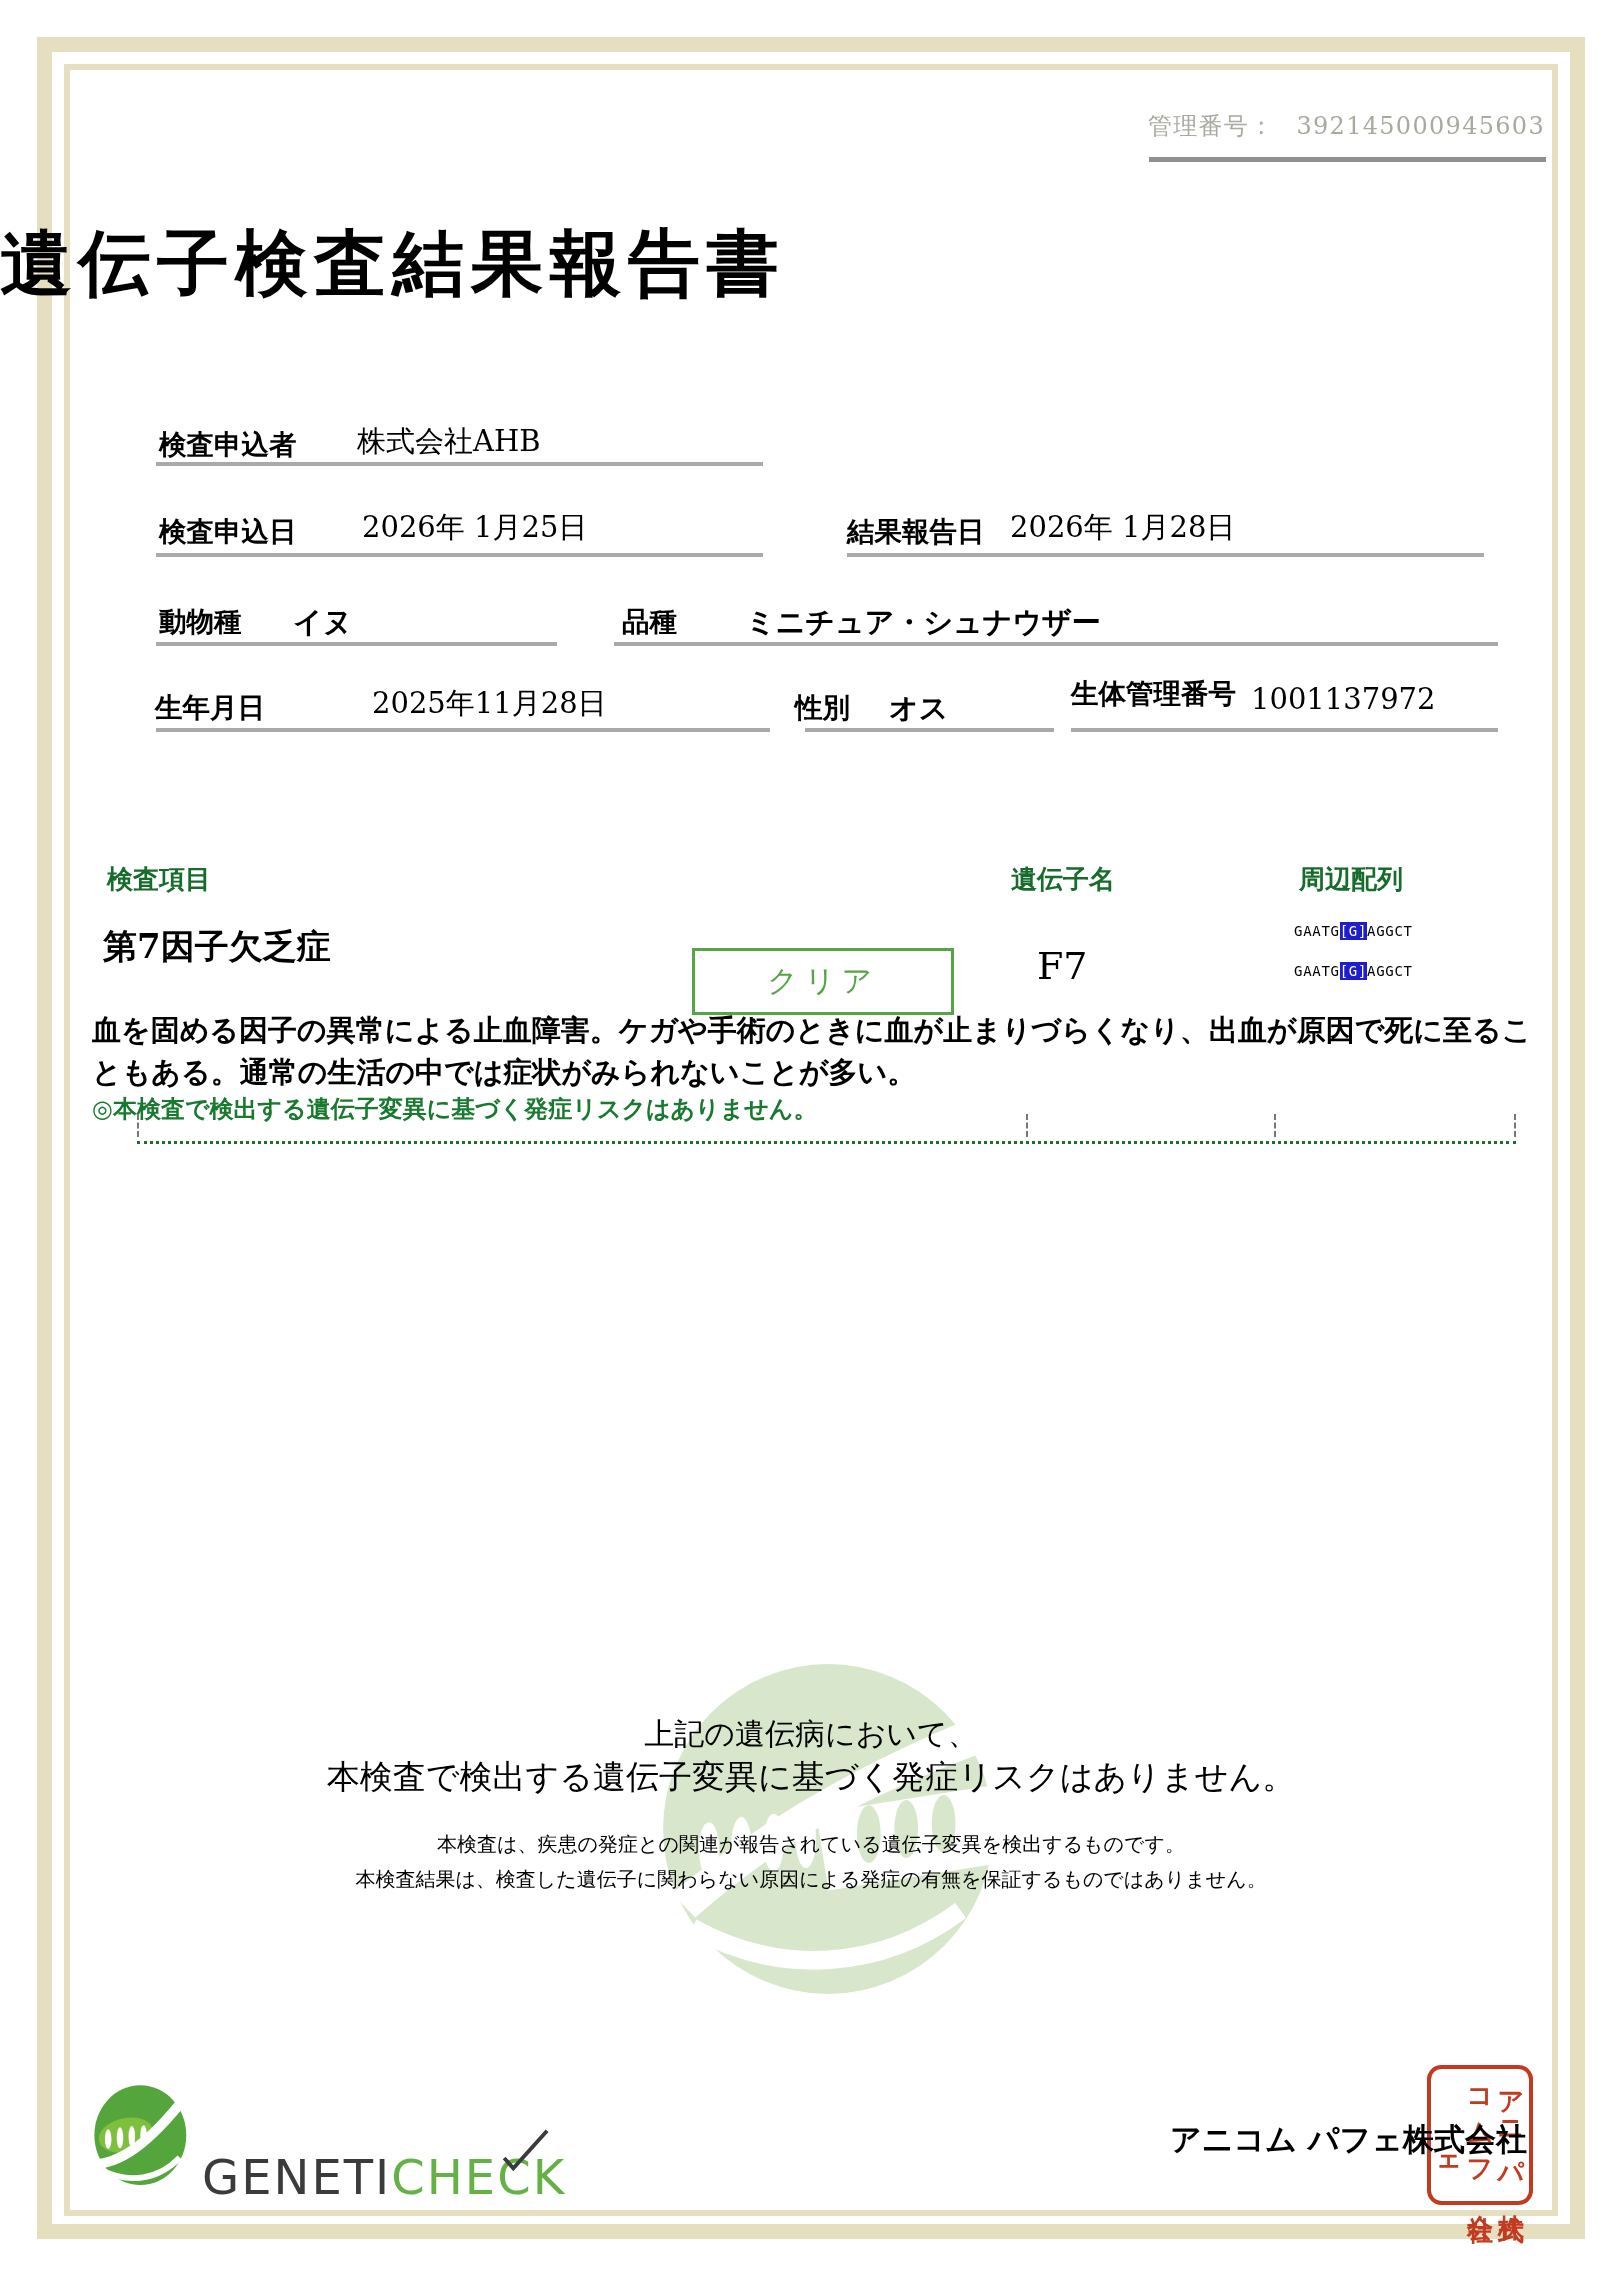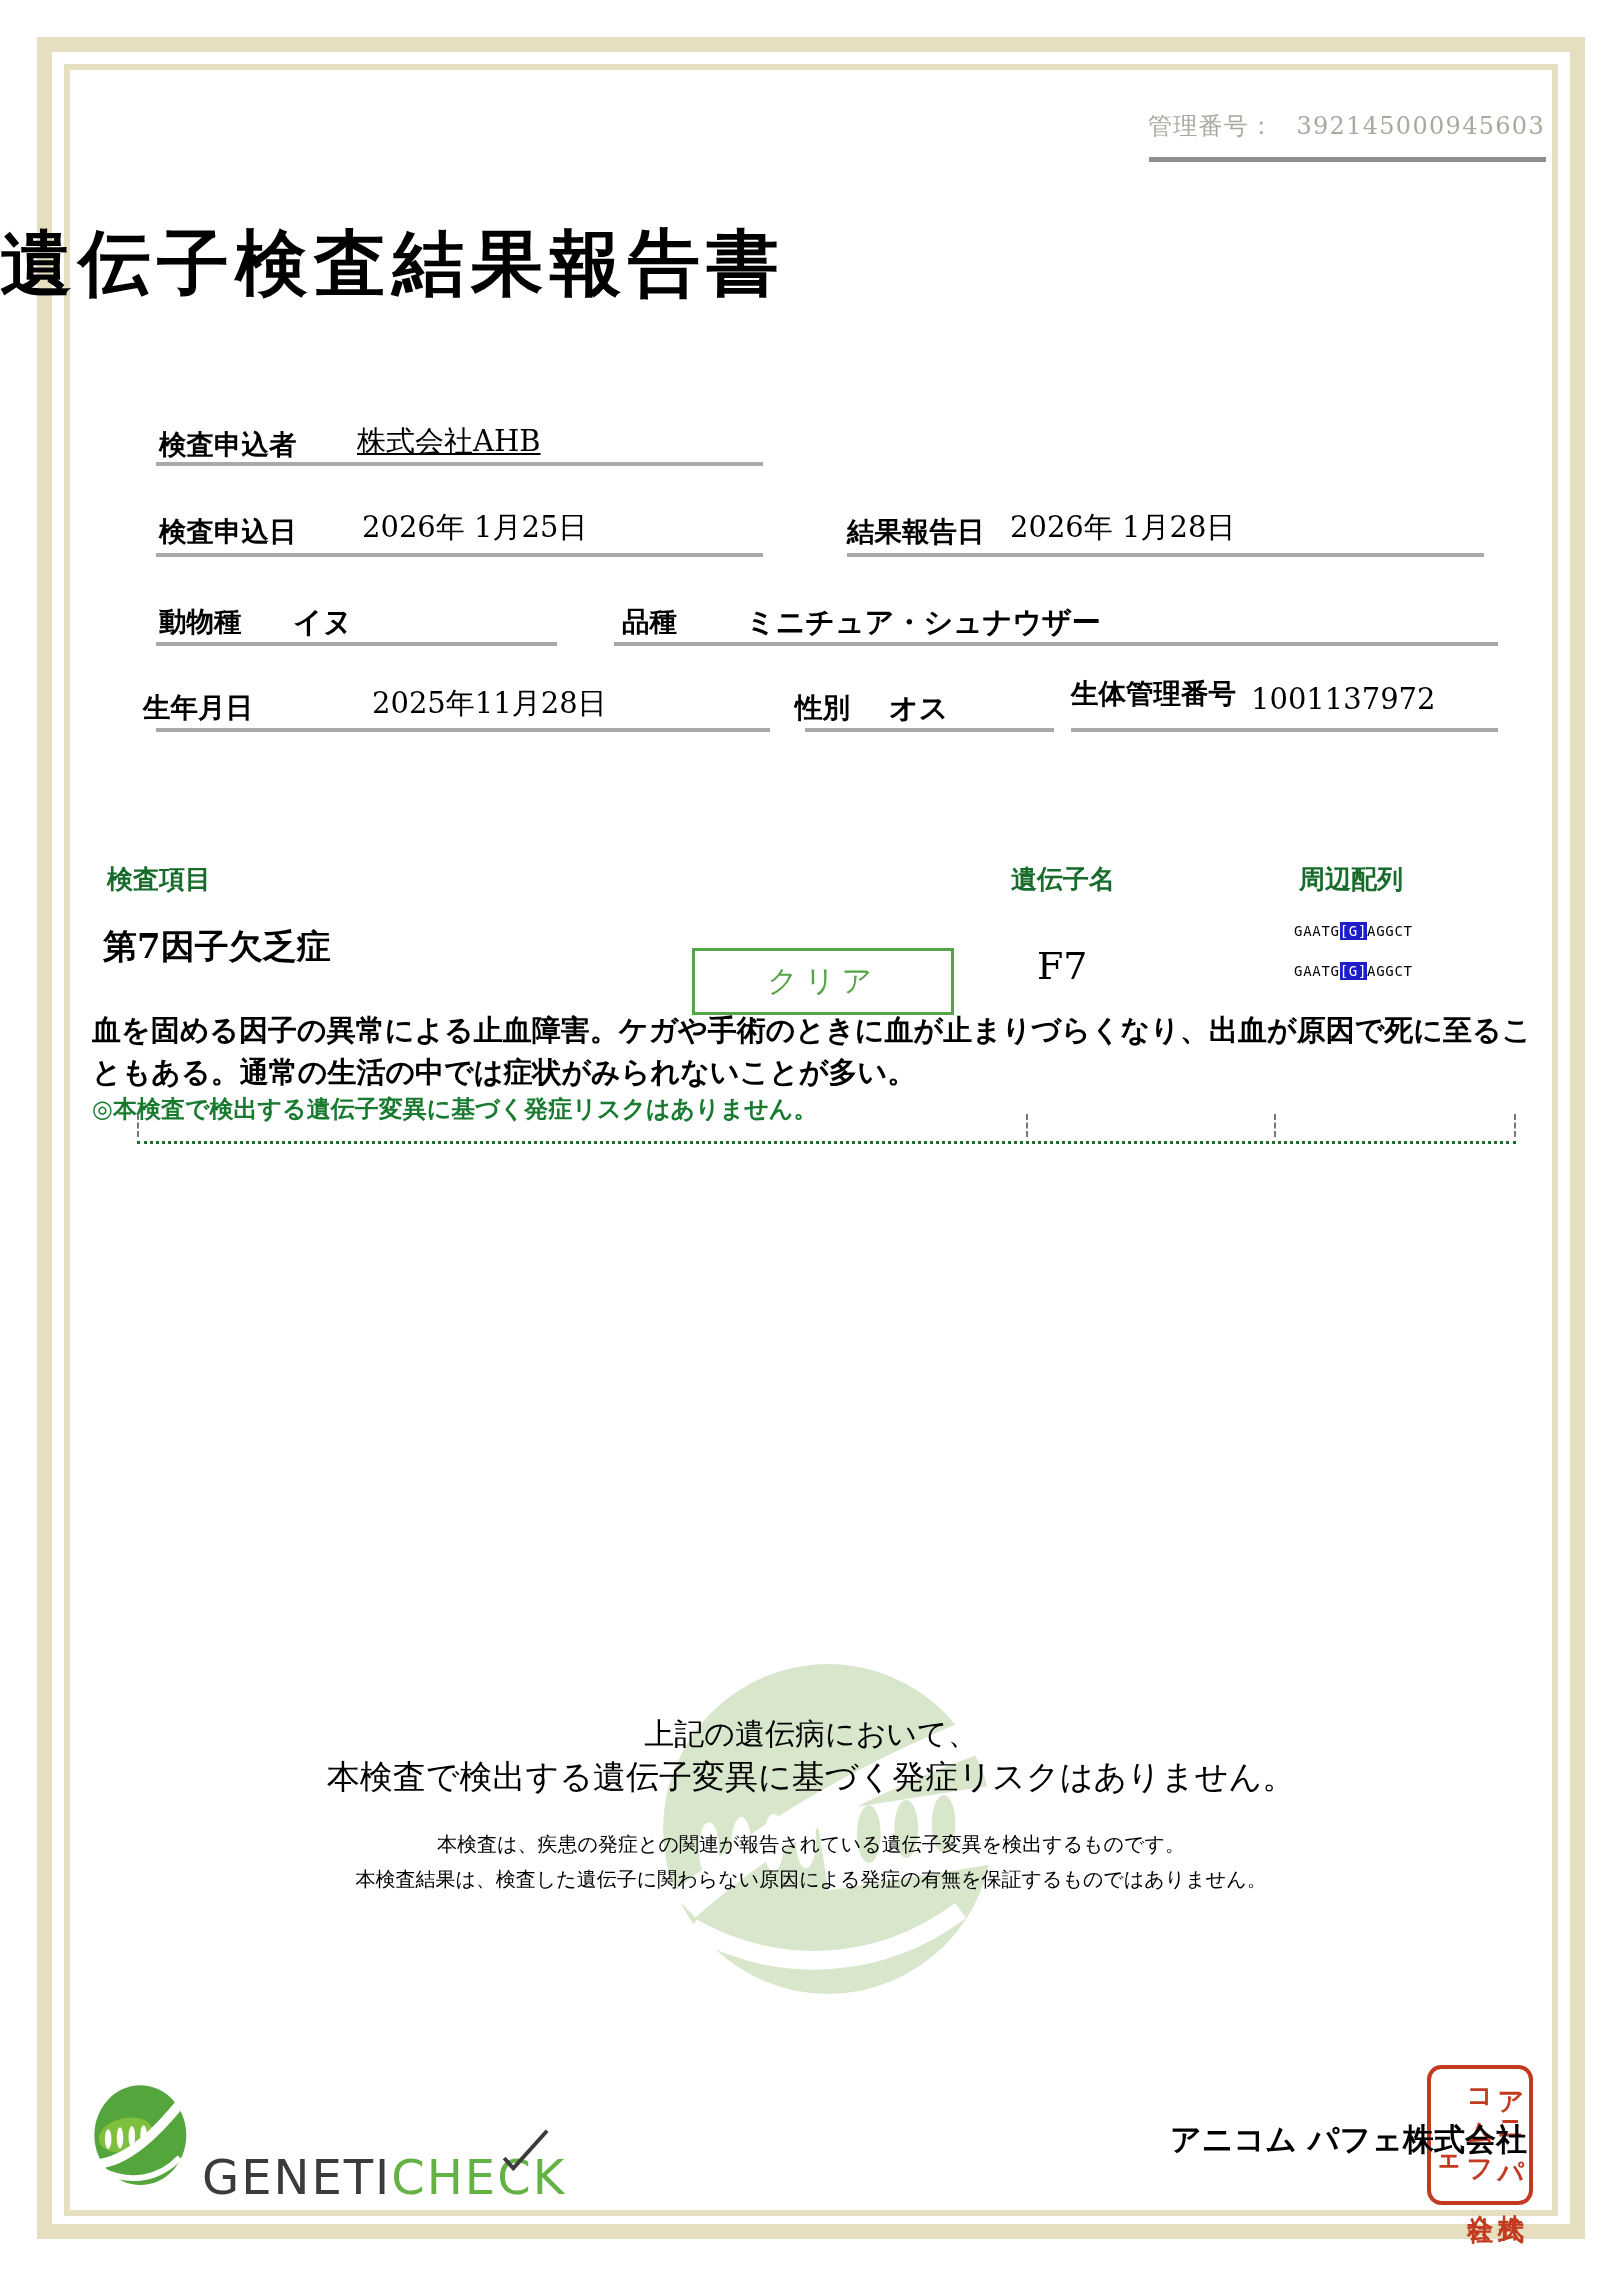--- a/index.html
+++ b/index.html
@@ -95,38 +95,38 @@
   </svg>
 
   <div class="mgmt">
     <span>管理番号：</span><span class="num">392145000945603</span>
   </div>
   <div class="mgmt-line"></div>
 
   <div class="title">遺伝子検査結果報告書</div>
 
   <div class="flabel" style="left:159px;top:427px;">検査申込者</div>
-  <div class="fvalue" style="left:357px;top:422px;text-decoration:underline;">株式会社AHB</div>
+  <div class="fvalue" style="left:357px;top:422px;">株式会社AHB</div>
   <div class="uline" style="left:156px;top:462px;width:607px;"></div>
 
   <div class="flabel" style="left:159px;top:514px;">検査申込日</div>
   <div class="fvalue" style="left:362px;top:508px;">2026年 1月25日</div>
   <div class="uline" style="left:156px;top:553px;width:607px;"></div>
   <div class="flabel" style="left:847px;top:514px;">結果報告日</div>
   <div class="fvalue" style="left:1010px;top:508px;">2026年 1月28日</div>
   <div class="uline" style="left:847px;top:553px;width:637px;"></div>
 
   <div class="flabel" style="left:159px;top:604px;">動物種</div>
   <div class="fvalue" style="left:293px;top:603px;font-weight:bold;">イヌ</div>
   <div class="uline" style="left:156px;top:642px;width:401px;"></div>
   <div class="flabel" style="left:622px;top:604px;">品種</div>
   <div class="fvalue" style="left:746px;top:603px;font-weight:bold;">ミニチュア・シュナウザー</div>
   <div class="uline" style="left:614px;top:642px;width:884px;"></div>
 
-  <div class="flabel" style="left:143px;top:690px;">生年月日</div>
+  <div class="flabel" style="left:155px;top:690px;">生年月日</div>
   <div class="fvalue" style="left:372px;top:684px;">2025年11月28日</div>
   <div class="uline" style="left:156px;top:728px;width:614px;"></div>
   <div class="flabel" style="left:795px;top:690px;">性別</div>
   <div class="fvalue" style="left:889px;top:689px;font-weight:bold;">オス</div>
   <div class="uline" style="left:805px;top:728px;width:249px;"></div>
   <div class="flabel" style="left:1071px;top:676px;">生体管理番号</div>
   <div class="fvalue" style="left:1251px;top:682px;">1001137972</div>
   <div class="uline" style="left:1071px;top:728px;width:427px;"></div>
 
   <div class="green-h" style="left:107px;top:862px;">検査項目</div>

